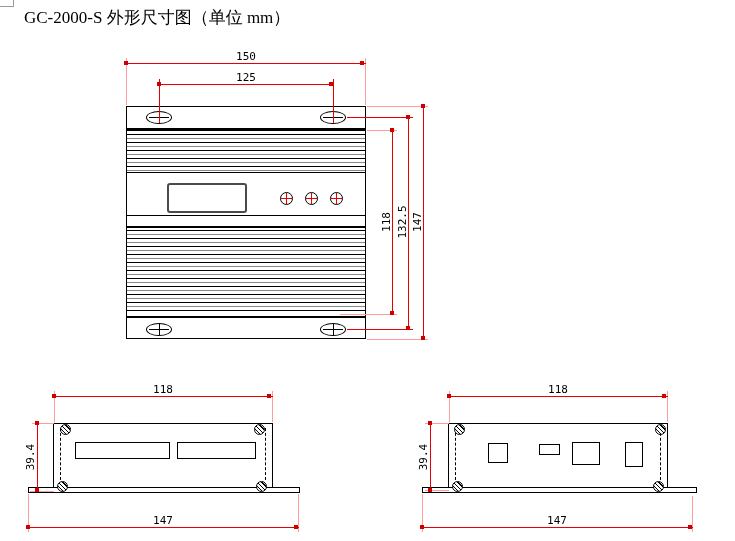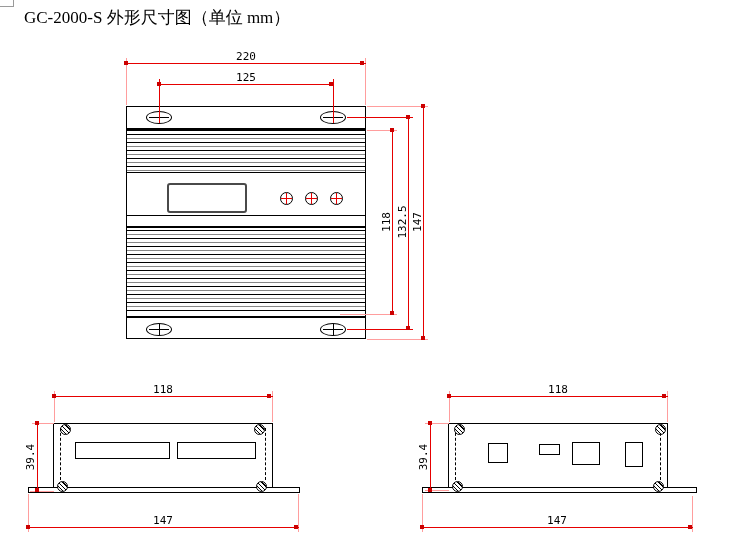--- a/index.html
+++ b/index.html
@@ -81,21 +81,21 @@
       </div>
   </div>
 
   <div class="g">
 
     <div class="ext" style="left:126px; top:58px; width:1px; height:47px;"></div>
     <div class="ext" style="left:365px; top:58px; width:1px; height:47px;"></div>
     <div class="dim" style="left:126px; top:63px; width:240px; height:1px;"></div>
     <div class="arr" style="left:124px; top:61px;"></div>
     <div class="arr" style="left:360px; top:61px;"></div>
-    <div class="dt" style="left:246px; top:62px;">220</div>
+    <div class="dt" style="left:246px; top:62px;">150</div>
 
     <div class="dim" style="left:159px; top:79px; width:1px; height:44px;"></div>
     <div class="dim" style="left:333px; top:79px; width:1px; height:44px;"></div>
     <div class="dim" style="left:159px; top:84px; width:175px; height:1px;"></div>
     <div class="arr" style="left:157px; top:82px;"></div>
     <div class="arr" style="left:329px; top:82px;"></div>
     <div class="dt" style="left:246px; top:83px;">125</div>
 
     <div class="ext" style="left:367px; top:130px; width:30px; height:1px;"></div>
     <div class="ext" style="left:340px; top:314px; width:57px; height:1px;"></div>

